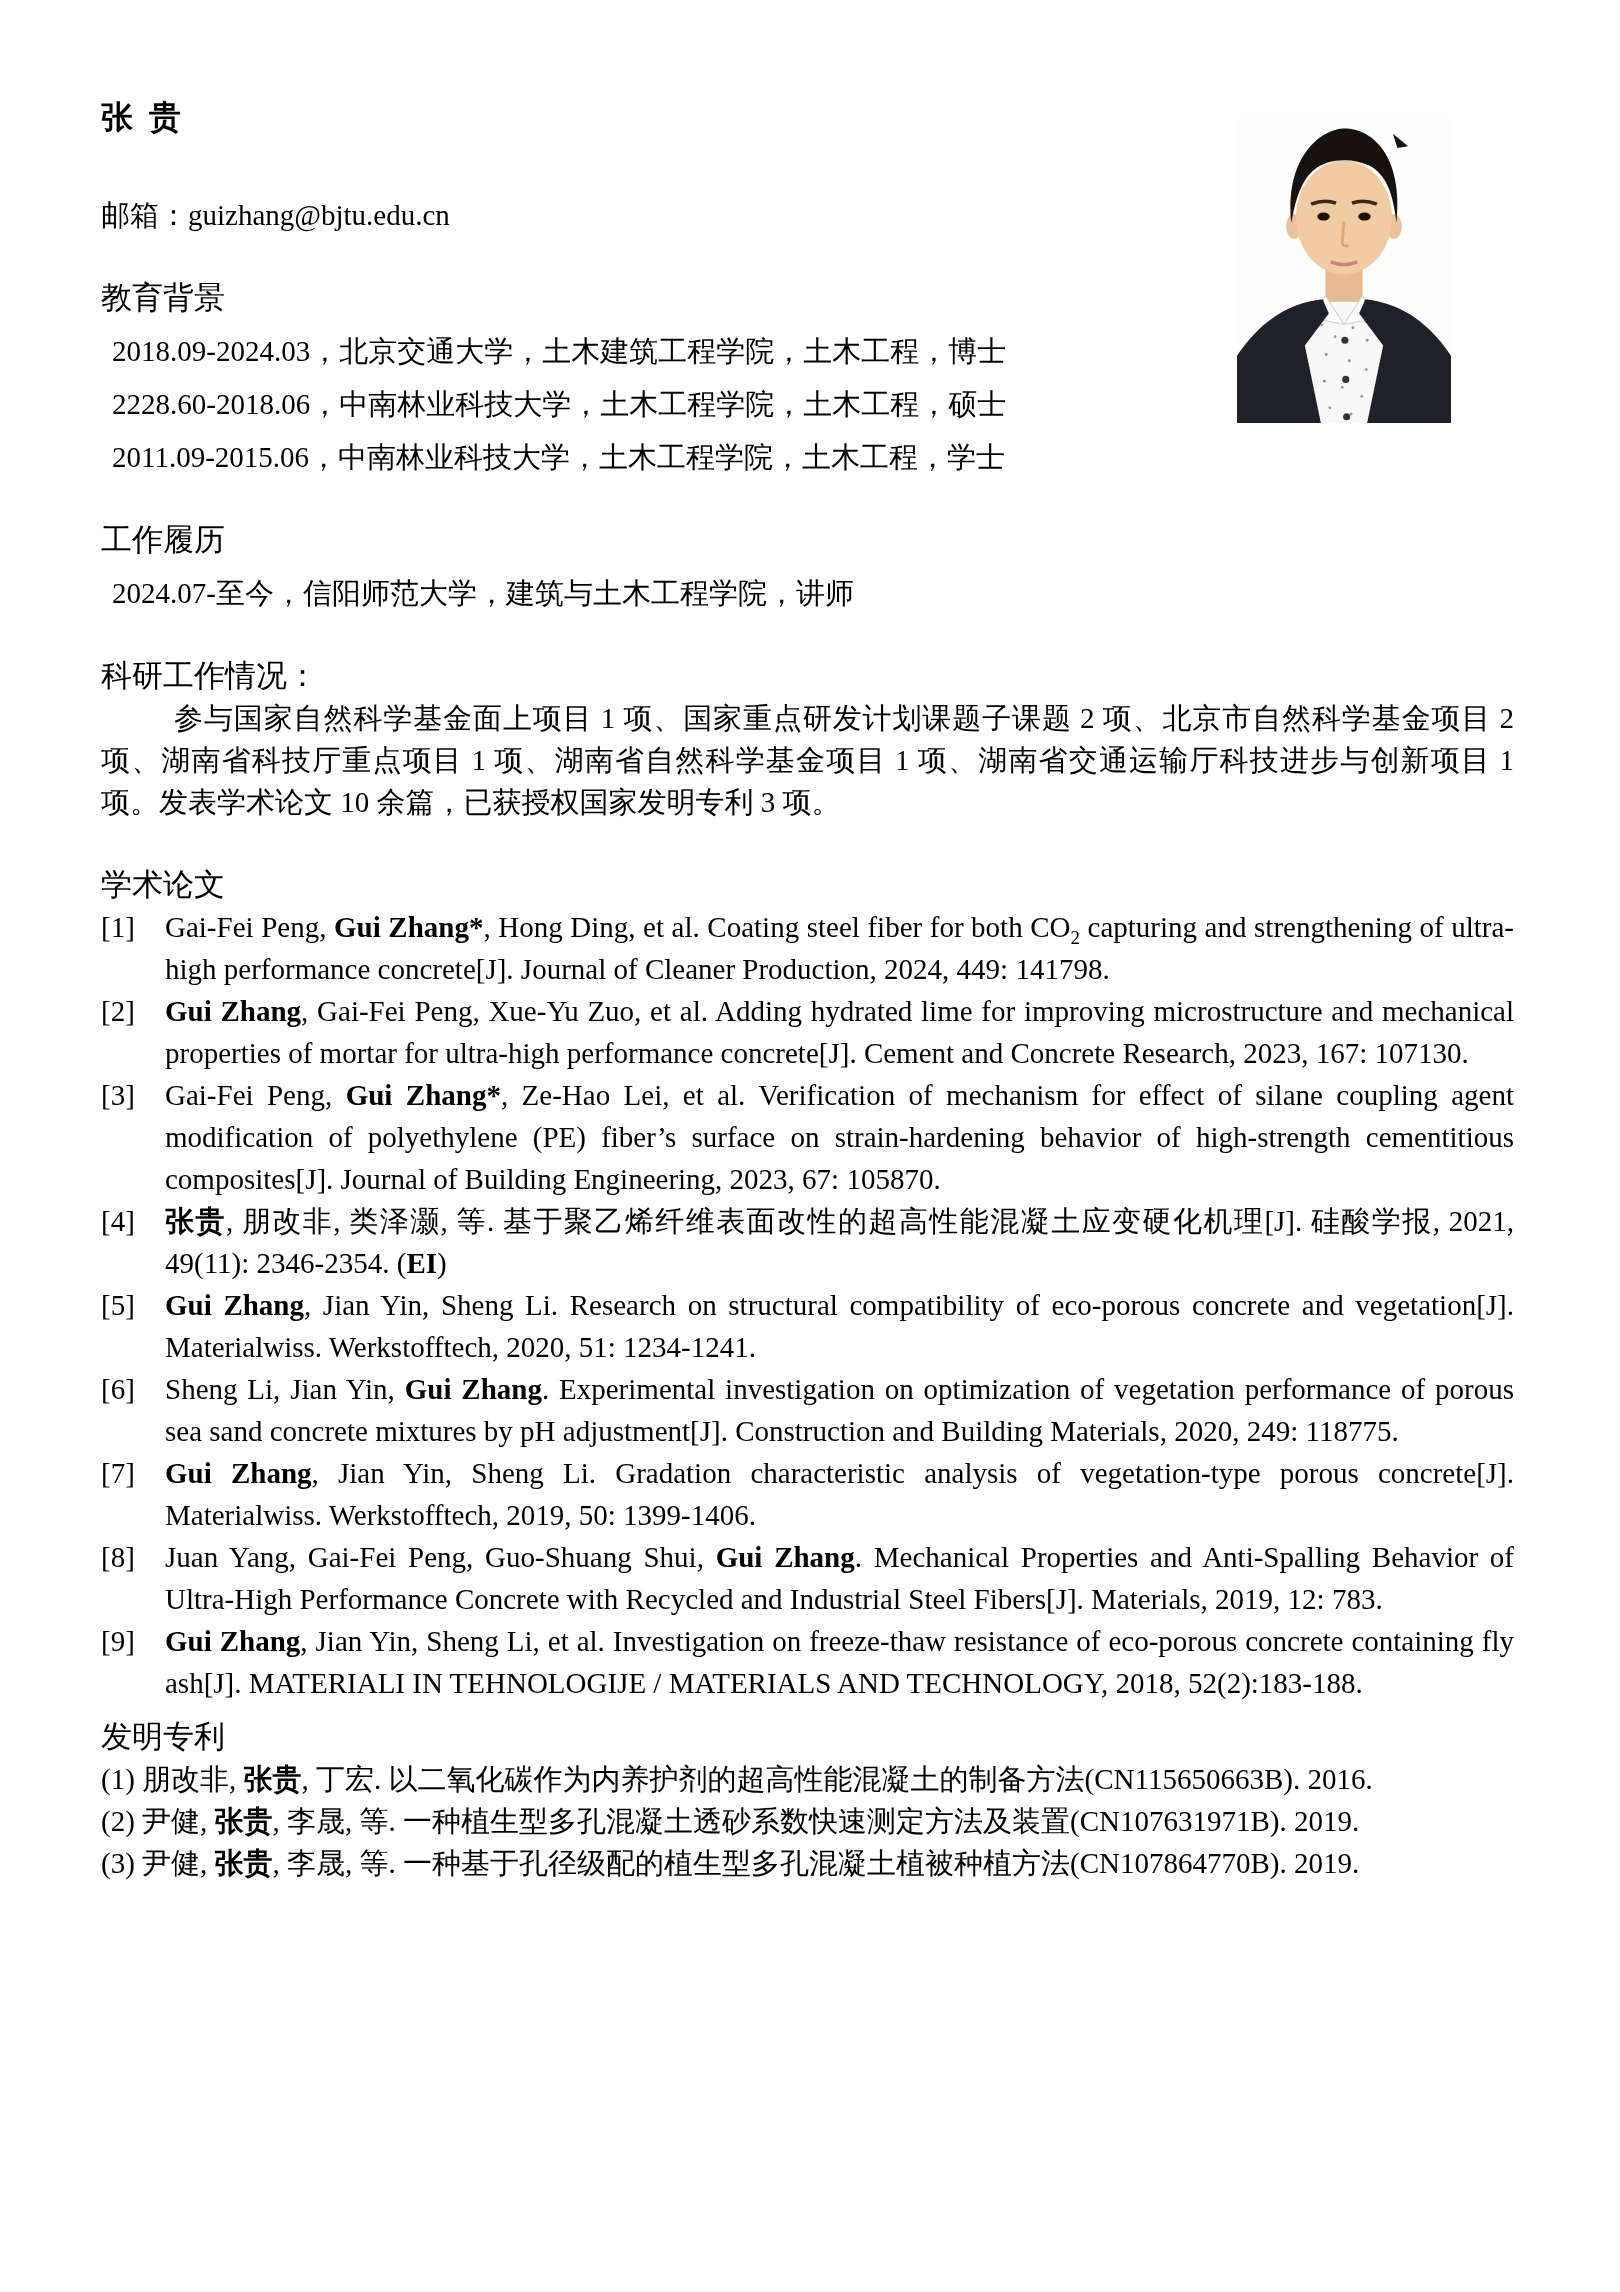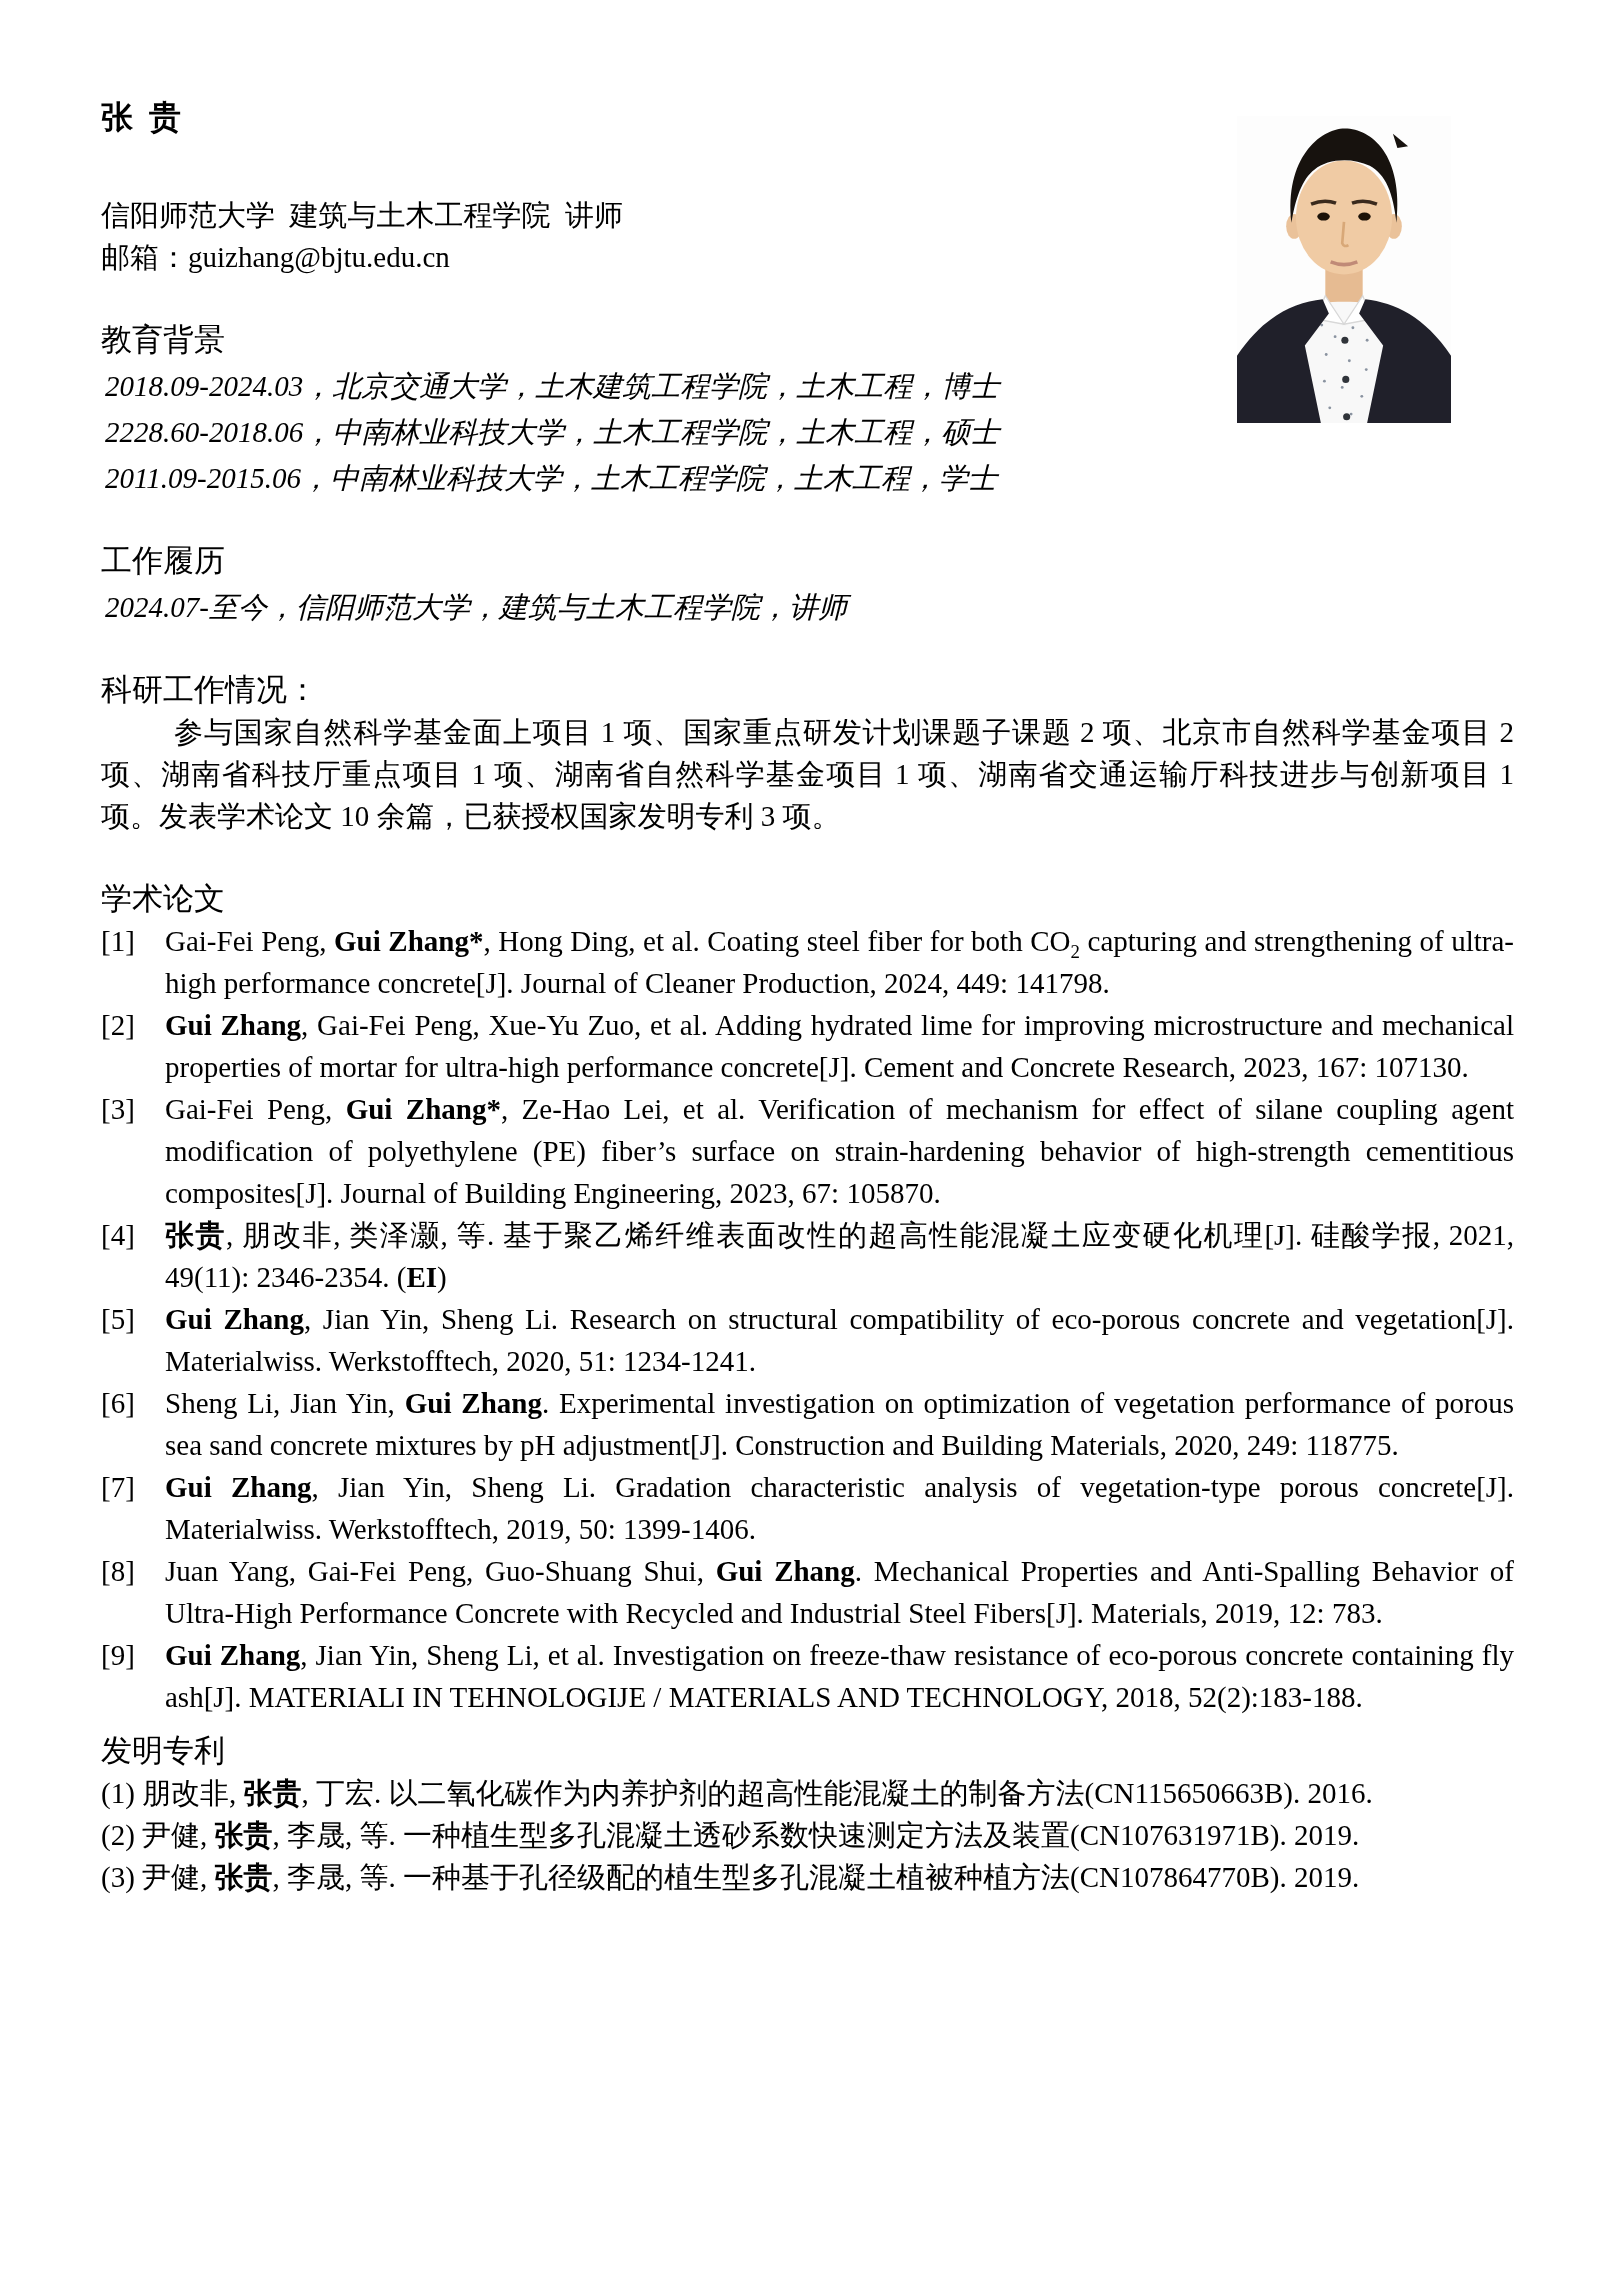--- a/index.html
+++ b/index.html
@@ -40,22 +40,21 @@
   }
   h2.sec-title {
     font-size: 31px;
     font-weight: normal;
     line-height: 42px;
     margin: 41px 0 0 0;
   }
   h2.sec-title.tight { margin-top: 12px; }
   .line {
     line-height: 42px;
-    margin: 4px;
-    font-style: italic;
+    margin: 11px;
   }
   .research-para {
     line-height: 42px;
     margin: 0;
     text-align: justify;
     text-indent: 73px;
   }
   .pub {
     display: flex;
     line-height: 42px;
@@ -120,21 +119,20 @@
     <circle cx="121" cy="252" r="4" fill="#30343a"></circle>
     <circle cx="122" cy="296" r="4" fill="#30343a"></circle>
     <circle cx="123" cy="338" r="4" fill="#30343a"></circle>
 
     <path d="M-2,345 L-2,272 C28,226 62,210 96,206 L103,222 L76,258 L94,345 Z" fill="#20202a"></path>
     <path d="M242,345 L242,272 C212,226 178,210 144,206 L137,222 L164,258 L146,345 Z" fill="#20202a"></path>
   </svg>
 
   <h1 class="name">张  贵</h1>
 
-  <p class="meta">信阳师范大学  建筑与土木工程学院  讲师</p>
   <p class="meta">邮箱：guizhang@bjtu.edu.cn</p>
 
   <h2 class="sec-title">教育背景</h2>
   <div>
       <p class="line">2018.09-2024.03，北京交通大学，土木建筑工程学院，土木工程，博士</p>
       <p class="line">2228.60-2018.06，中南林业科技大学，土木工程学院，土木工程，硕士</p>
       <p class="line">2011.09-2015.06，中南林业科技大学，土木工程学院，土木工程，学士</p>
     </div>
 
   <h2 class="sec-title">工作履历</h2>

